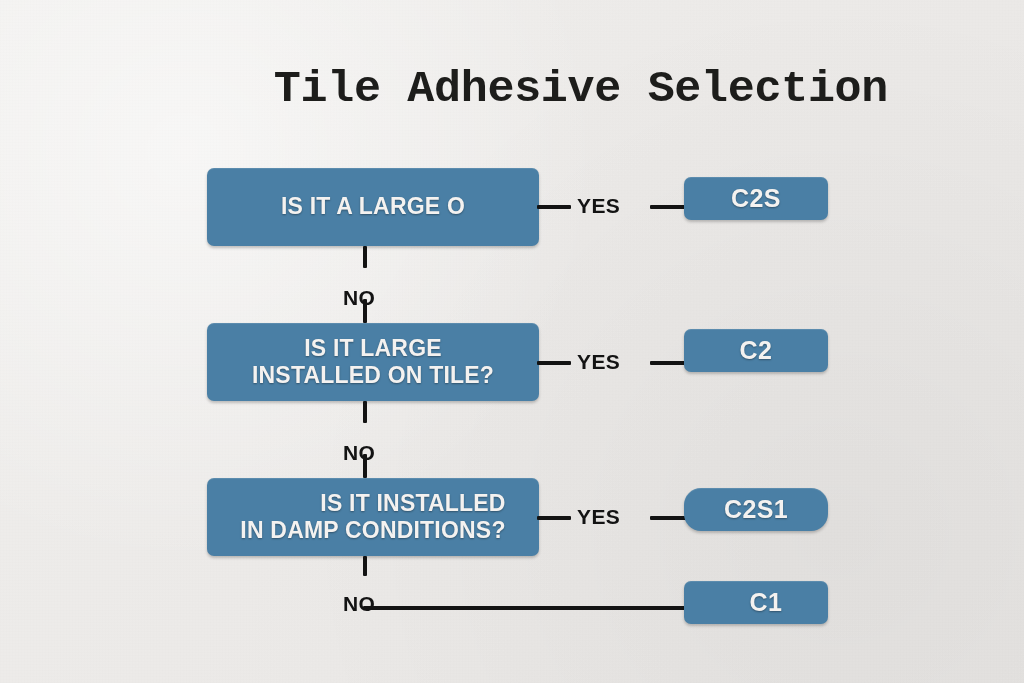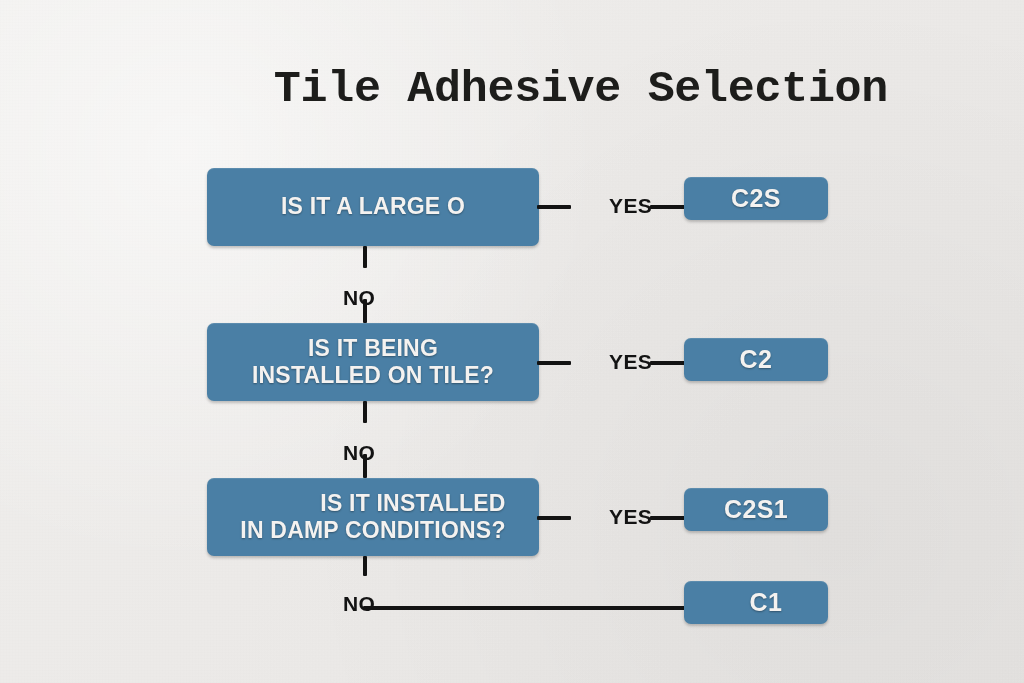--- a/index.html
+++ b/index.html
@@ -82,22 +82,22 @@
     height: 43px;
     font-size: 25px;
     letter-spacing: 0.4px;
   }
 
   .d1 { top: 168px; }
   .d2 { top: 323px; }
   .d3 { top: 478px; text-align: right; }
 
   .r1 { top: 177px; }
-  .r2 { top: 338px; }
-  .r3 { top: 488px; }
+  .r2 { top: 329px; }
+  .r3 { top: 488px; border-radius: 17px; }
   .r4 { top: 581px; padding-left: 20px; }
 
   .hline {
     position: absolute;
     height: 4px;
     background: #131313;
     border-radius: 1px;
   }
   .vline {
     position: absolute;
@@ -111,21 +111,21 @@
     font-size: 21px;
     font-weight: bold;
     color: #131313;
     letter-spacing: 0.4px;
     white-space: nowrap;
   }
 
   
   .yes-stub-a { left: 537px; width: 34px; }
   .yes-stub-b { left: 650px; width: 36px; }
-  .yes-label  { left: 609px; }
+  .yes-label  { left: 577px; }
 
   .y1 { top: 205px; }
   .y1l { top: 194px; }
   .y2 { top: 361px; }
   .y2l { top: 350px; }
   .y3 { top: 516px; }
   .y3l { top: 505px; }
 
   
   .no-seg { left: 363px; }
@@ -151,21 +151,21 @@
   <div class="hline yes-stub-b y1"></div>
 
   <div class="node result r1">C2S</div>
 
   <div class="vline no-seg" style="top:246px; height:22px;"></div>
   <div class="edge-label no-label" style="top:270px;">NO</div>
   <div class="vline no-seg" style="top:299px; height:24px;"></div>
 
   <div class="node decision d2">
     <span>
-      <span>IS IT BEING</span>
+      <span>IS IT LARGE</span>
       <span class="line2">INSTALLED ON TILE?</span>
     </span>
   </div>
 
   <div class="hline yes-stub-a y2"></div>
   <div class="edge-label yes-label y2l">YES</div>
   <div class="hline yes-stub-b y2"></div>
 
   <div class="node result r2">C2</div>
 

